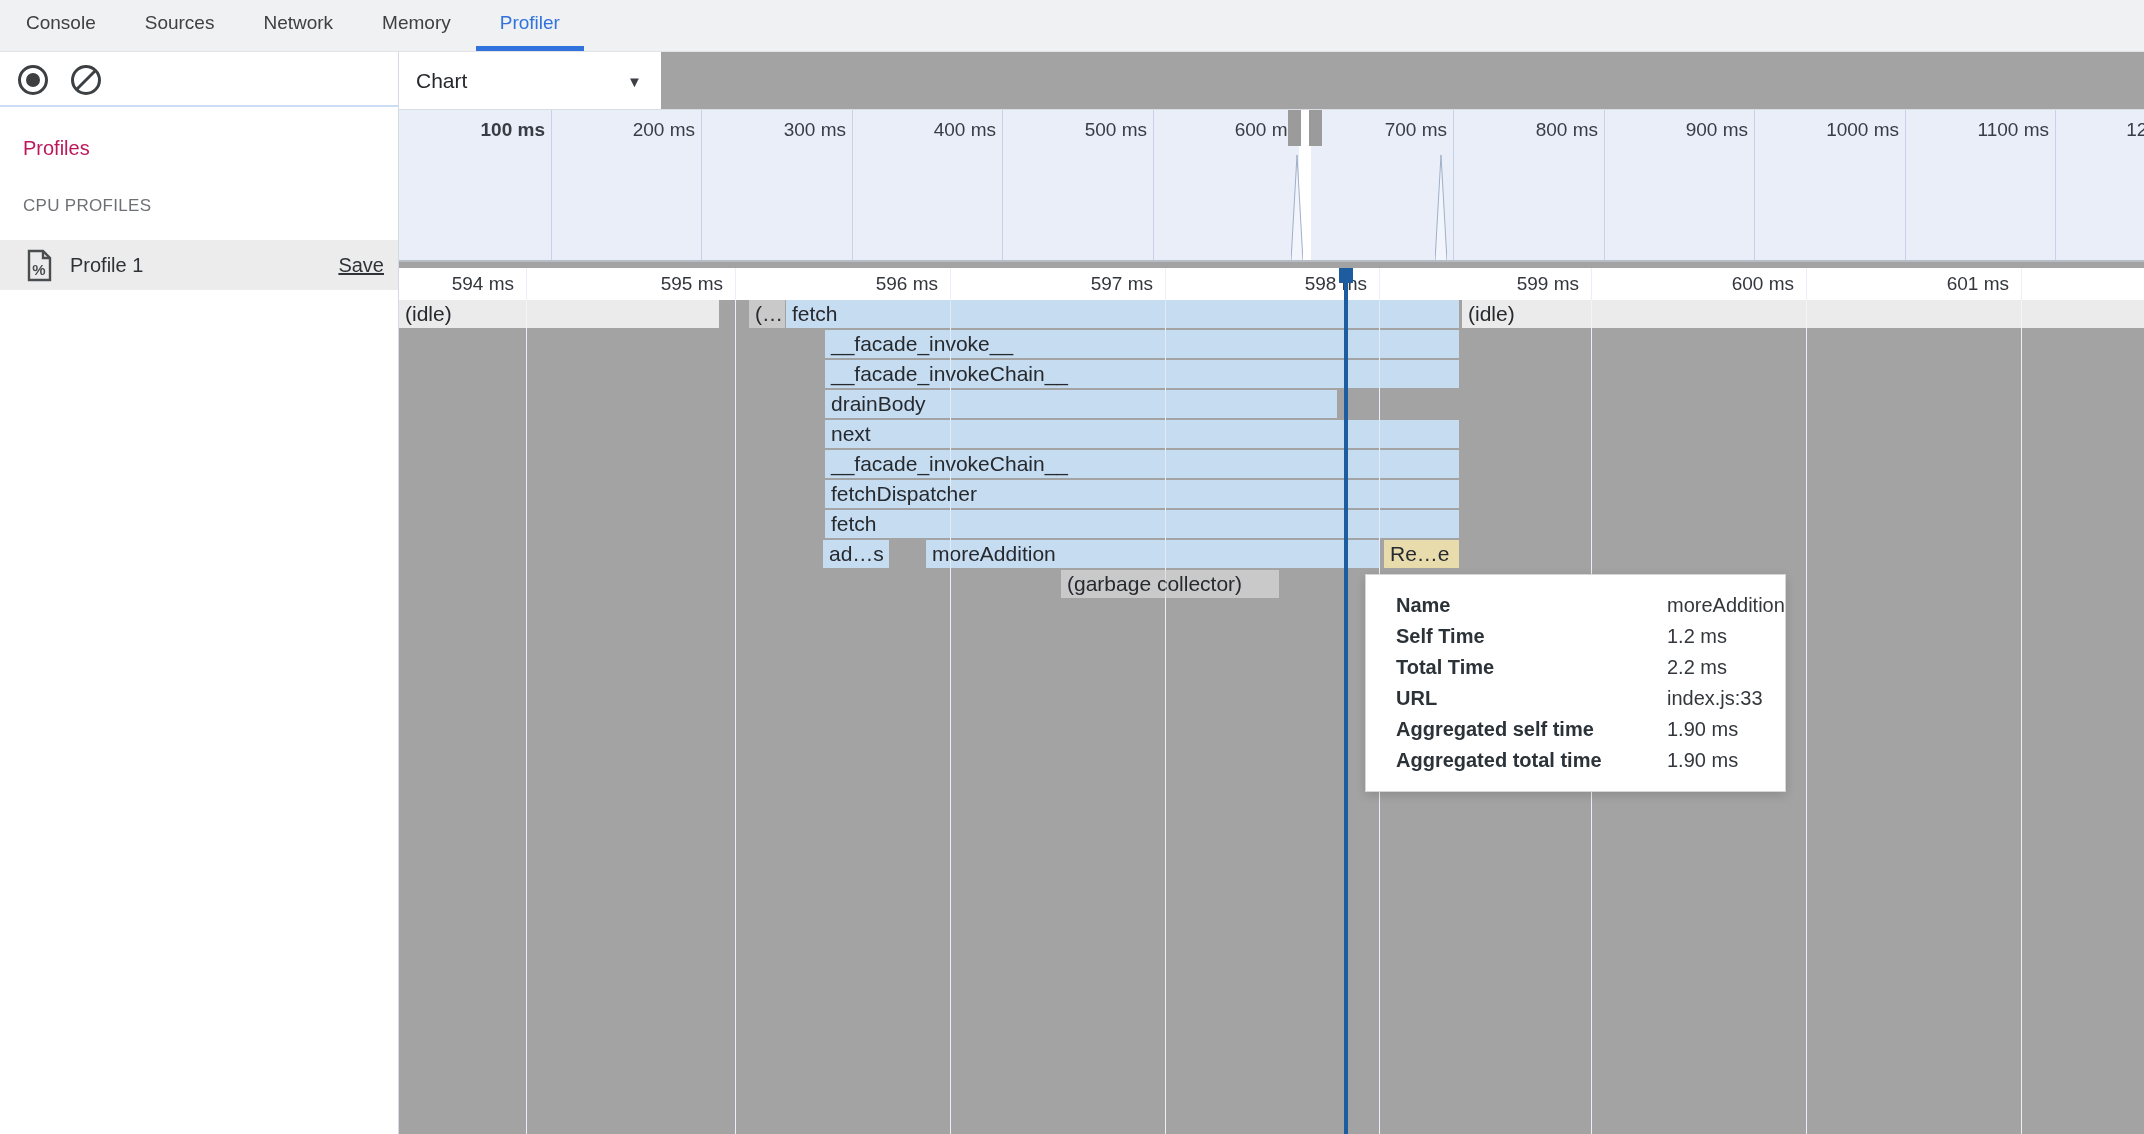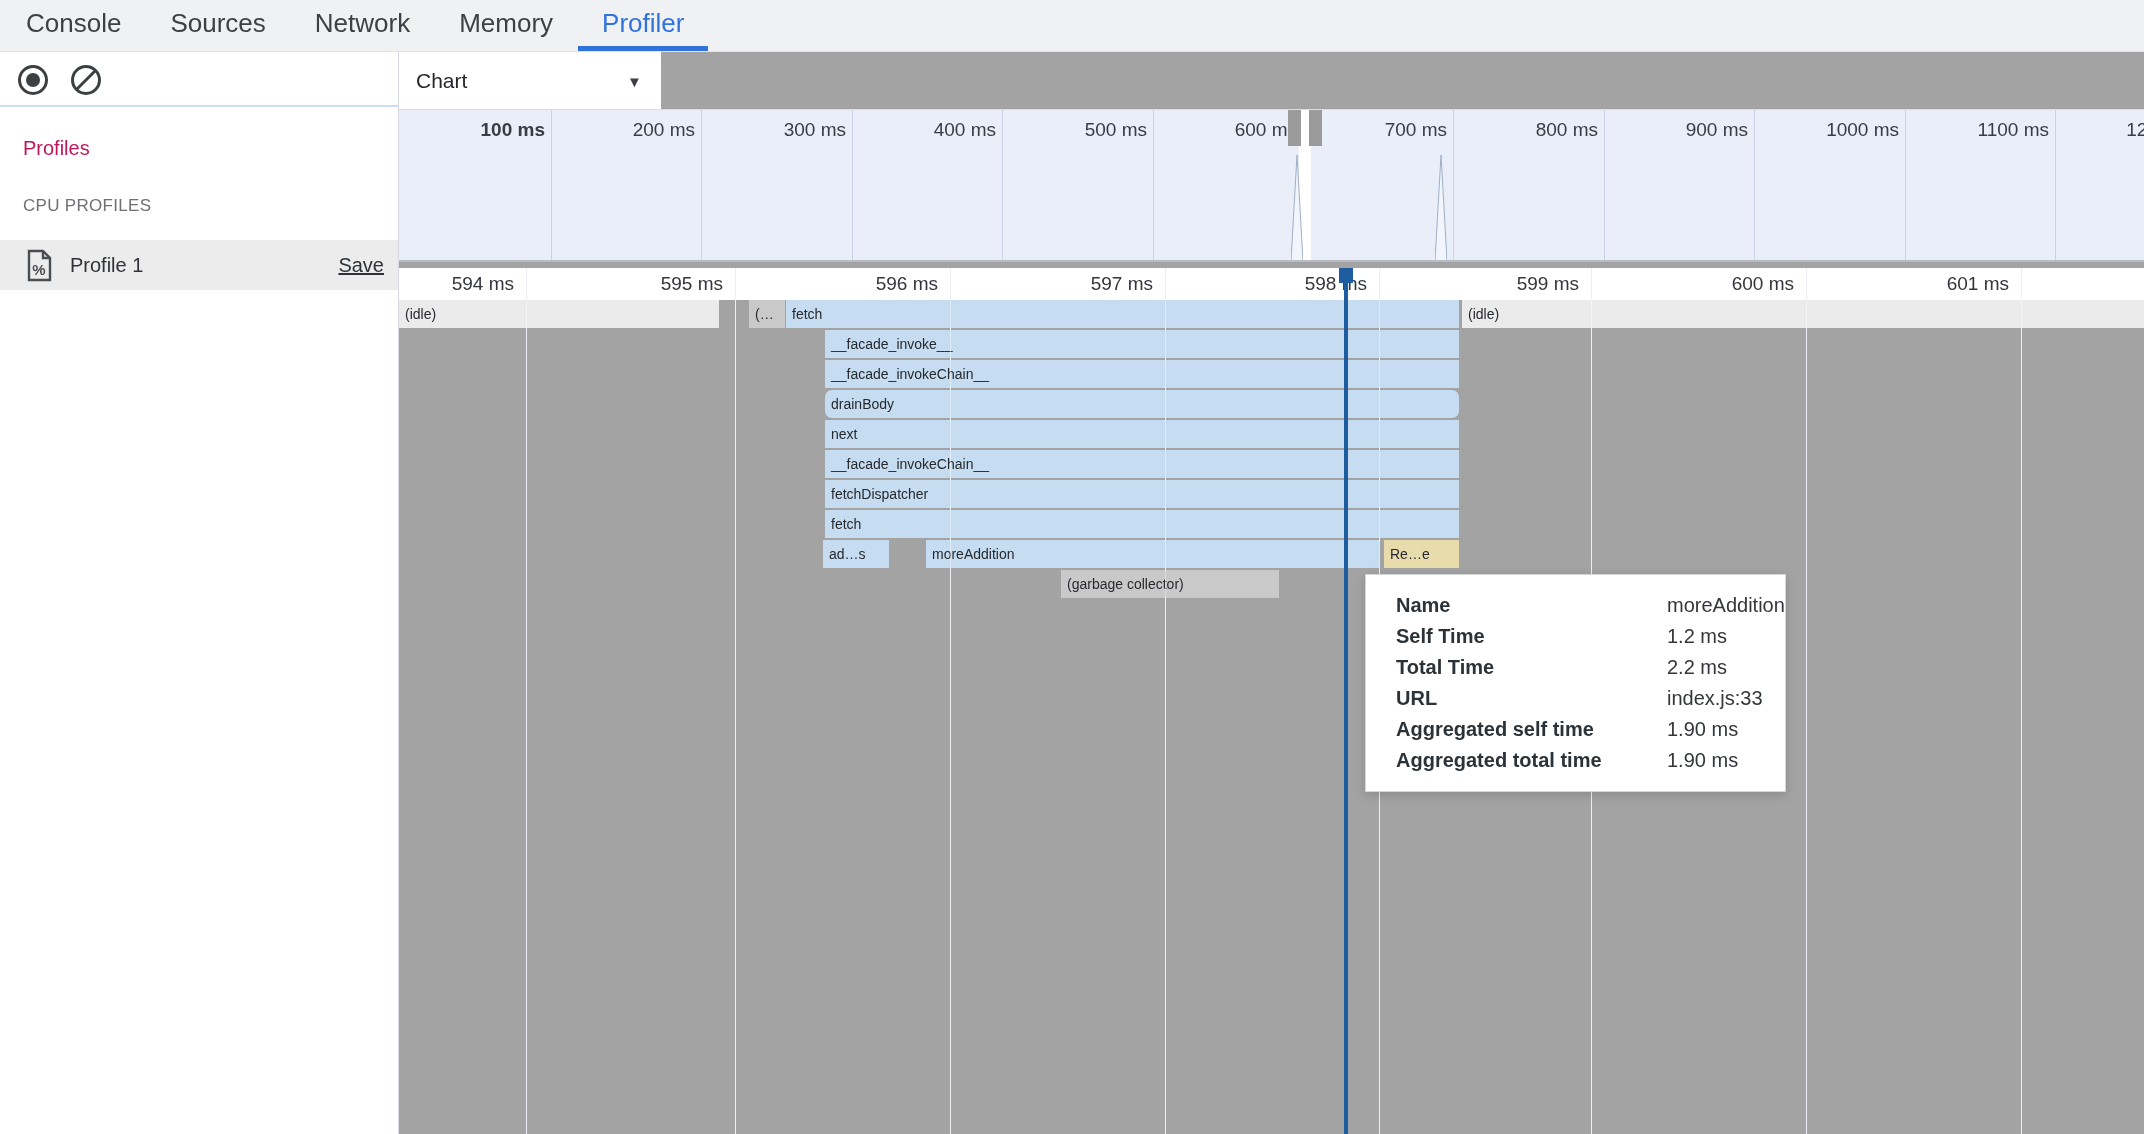--- a/index.html
+++ b/index.html
@@ -8,21 +8,21 @@
     position:relative; width:2144px; height:1134px; overflow:hidden;
     font-family:"Liberation Sans", sans-serif; background:#fff; color:#333;
   }
   
   .tabbar {
     position:absolute; left:0; top:0; width:2144px; height:52px;
     background:#f0f1f3; border-bottom:1px solid #e2e3e6;
     display:flex; align-items:stretch; gap:1px; padding-left:2px;
   }
   .tab {
-    display:flex; align-items:center; padding:0 24px; font-size:26px; color:#3e4043;
+    display:flex; align-items:center; padding:0 24px; font-size:19px; color:#3e4043;
     border-bottom:5px solid transparent; cursor:default; white-space:nowrap;
   }
   .tab.active { color:#3173dc; border-bottom-color:#3173dc; }
   
   .sidebar {
     position:absolute; left:0; top:52px; width:398px; height:1082px; background:#fff;
   }
   .side-toolbar {
     position:relative; height:55px; border-bottom:2px solid #cbdcf4; background:#fff;
   }
@@ -65,21 +65,21 @@
   .ov-handle { position:absolute; top:0; height:36px; background:#9b9b9b; }
   .ov-spike { position:absolute; }
   
   .ruler { position:absolute; left:0; top:216px; width:1746px; height:32px; background:#fff; }
   .ruler-label { position:absolute; top:0; width:150px; height:32px; line-height:32px; text-align:right; font-size:19px; color:#33373d; white-space:nowrap; }
   
   .flame { position:absolute; left:0; top:216px; width:1746px; height:866px; }
   .gridline-under { position:absolute; top:0; width:1px; height:866px; background:#dce2f0; z-index:0; }
   .gridline-over  { position:absolute; top:0; width:1px; height:866px; background:rgba(255,255,255,.45); z-index:3; }
   .bar {
-    position:absolute; height:28px; z-index:2; font-size:14px; color:#26292e;
+    position:absolute; height:28px; z-index:2; font-size:21px; color:#26292e;
     line-height:28px; padding-left:6px; white-space:nowrap; overflow:hidden; cursor:default;
   }
   .marker-line { position:absolute; width:4px; z-index:4; }
   .marker-cap  { position:absolute; width:14px; height:15px; z-index:4; }
   
   .tooltip {
     position:absolute; left:966px; top:522px; width:421px; z-index:5;
     background:#fff; border:1px solid #d6d6d6; box-shadow:0 3px 10px rgba(0,0,0,.14);
     padding:15px 18px 15px 30px; 
   }
@@ -202,21 +202,21 @@
         <div class="gridline-under" style="left: 1407px;"></div>
         <div class="gridline-over" style="left: 1407px;"></div>
         <div class="gridline-under" style="left: 1622px;"></div>
         <div class="gridline-over" style="left: 1622px;"></div>
         <div class="bar" style="left: 0px; width: 320px; top: 32px; background: rgb(235, 235, 235);">(idle)</div>
         <div class="bar" style="left: 350px; width: 36px; top: 32px; background: rgb(201, 201, 201);">(…</div>
         <div class="bar" style="left: 387px; width: 673px; top: 32px; background: rgb(197, 220, 241);">fetch</div>
         <div class="bar" style="left: 1063px; width: 683px; top: 32px; background: rgb(235, 235, 235);">(idle)</div>
         <div class="bar" style="left: 426px; width: 634px; top: 62px; background: rgb(197, 220, 241);">__facade_invoke__</div>
         <div class="bar" style="left: 426px; width: 634px; top: 92px; background: rgb(197, 220, 241);">__facade_invokeChain__</div>
-        <div class="bar" style="left: 426px; width: 634px; top: 122px; background: rgb(197, 220, 241); border-radius: 7px;">drainBody</div>
+        <div class="bar" style="left: 426px; width: 512px; top: 122px; background: rgb(197, 220, 241);">drainBody</div>
         <div class="bar" style="left: 426px; width: 634px; top: 152px; background: rgb(197, 220, 241);">next</div>
         <div class="bar" style="left: 426px; width: 634px; top: 182px; background: rgb(197, 220, 241);">__facade_invokeChain__</div>
         <div class="bar" style="left: 426px; width: 634px; top: 212px; background: rgb(197, 220, 241);">fetchDispatcher</div>
         <div class="bar" style="left: 426px; width: 634px; top: 242px; background: rgb(197, 220, 241);">fetch</div>
         <div class="bar" style="left: 424px; width: 66px; top: 272px; background: rgb(197, 220, 241);">ad…s</div>
         <div class="bar" style="left: 527px; width: 454px; top: 272px; background: rgb(197, 220, 241);">moreAddition</div>
         <div class="bar" style="left: 985px; width: 75px; top: 272px; background: rgb(232, 220, 173);">Re…e</div>
         <div class="bar" style="left: 662px; width: 218px; top: 302px; background: rgb(201, 201, 201);">(garbage collector)</div>
         <div class="marker-line" style="left: 945px; width: 4px; top: 0px; height: 866px; background: rgb(29, 92, 158);"></div>
         <div class="marker-cap" style="left: 940px; top: 0px; background: rgb(29, 92, 158);"></div>

